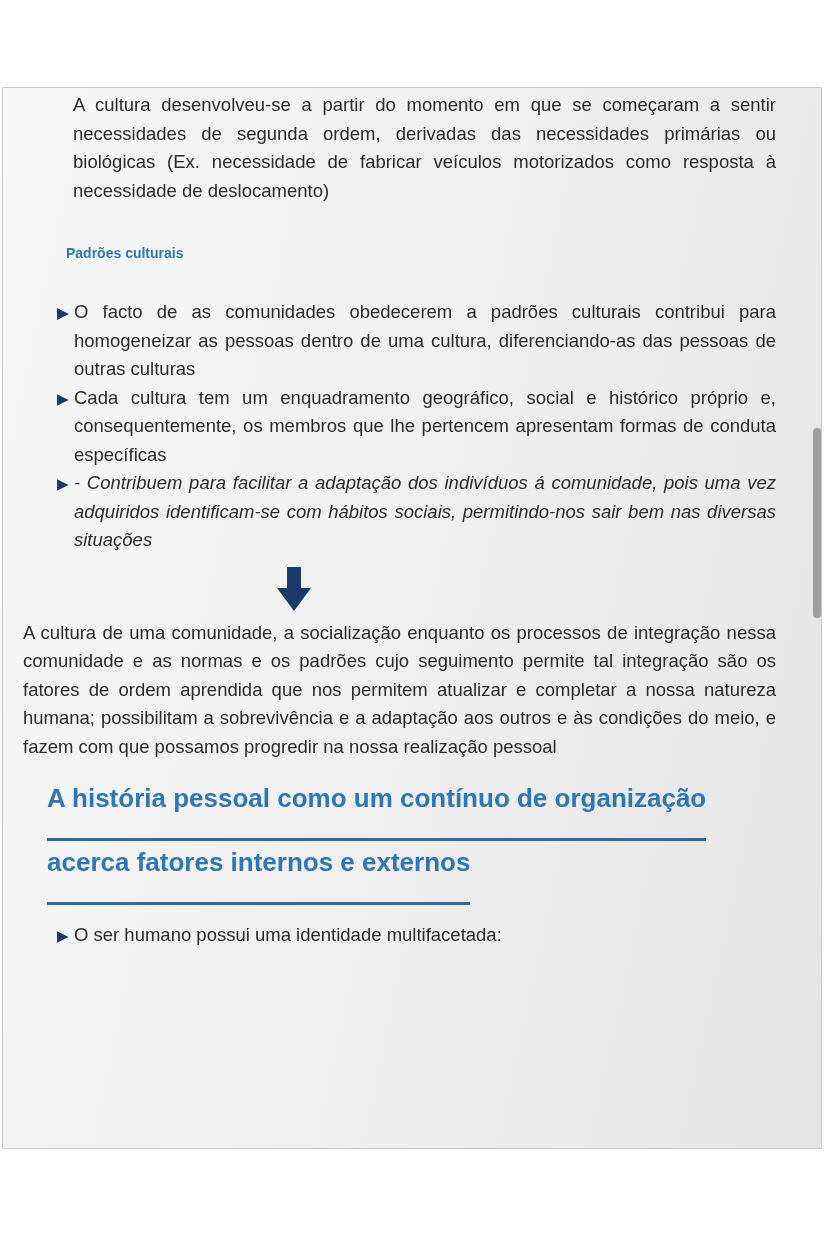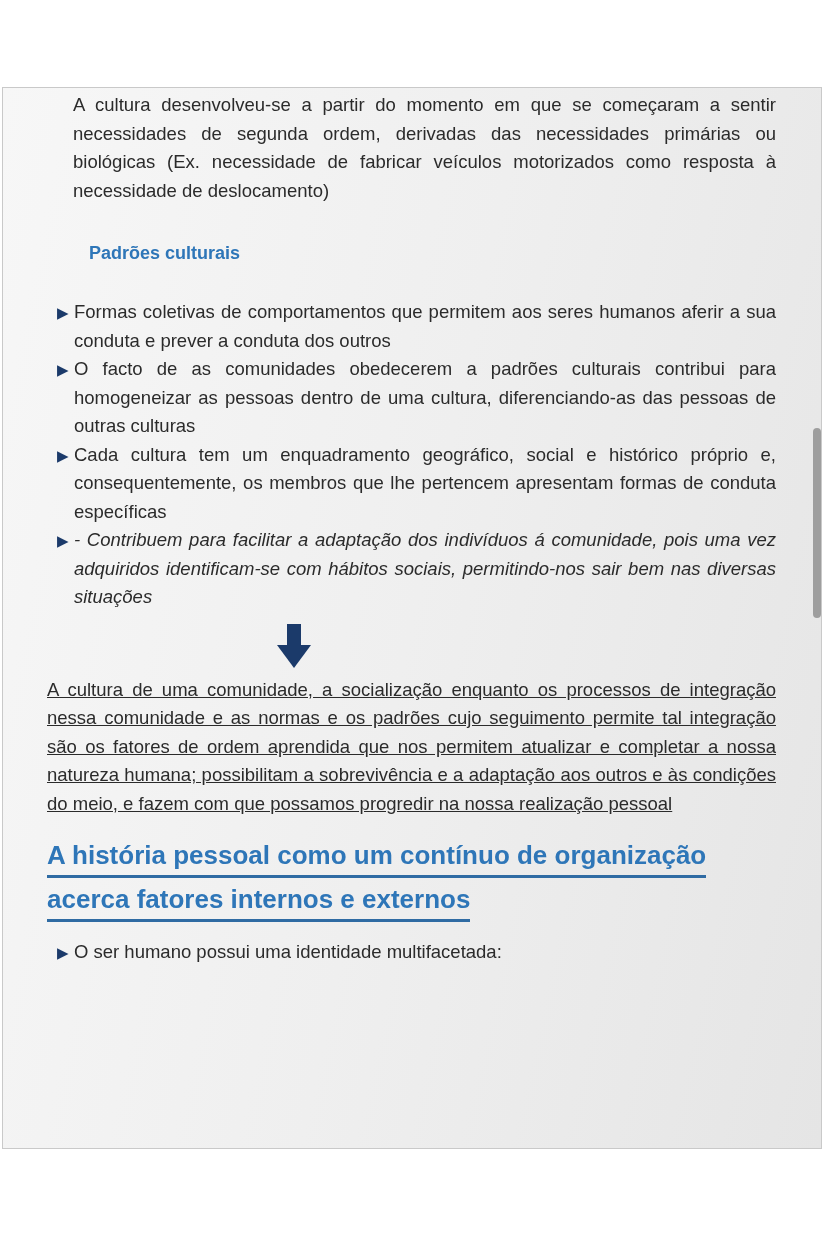--- a/index.html
+++ b/index.html
@@ -20,22 +20,22 @@
     background:linear-gradient(102deg,#f7f7f7 0%,#efefef 50%,#e5e5e5 100%);
     color:#2b2b2b;
     font-size:18.5px;
   }
   .para{
     text-align:justify;
     line-height:28.5px;
   }
   .p1{margin:3px 45px 0 70px;}
   .h1{
-    margin:33px 45px 0 86px;
-    font-size:18px;
+    margin:33px 45px 0 63px;
+    font-size:14px;
     font-weight:bold;
     color:#2E76B8;
     line-height:30px;
   }
   .bullets{
     margin:30px 45px 0 55px;
   }
   .bullet{
     position:relative;
     padding-left:16px;
@@ -72,32 +72,32 @@
     background:#1B3A6A;
   }
   .arrow-down .head{
     position:absolute;
     left:0; top:21px;
     width:0; height:0;
     border-left:17px solid transparent;
     border-right:17px solid transparent;
     border-top:23px solid #1B3A6A;
   }
-  .p2{margin:6px 45px 0 44px;text-decoration:underline;}
+  .p2{margin:6px 45px 0 20px;}
   .h2{
     margin:18px 45px 0 44px;
     font-size:26px;
     font-weight:bold;
     color:#2E76B8;
     line-height:39px;
   }
   .h2-line{
     display:table;
     border-bottom:3px solid #2f6ba3;
-    padding-bottom:0;
+    padding-bottom:20px;
     margin-bottom:2px;
     white-space:nowrap;
   }
   .bullet5-wrap{
     margin:16px 45px 0 55px;
   }
   .scrollbar-thumb{
     position:absolute;
     left:813px; top:428px;
     width:8px; height:190px;
@@ -111,21 +111,20 @@
 <div class="doc-page">
 
   <p class="para p1">A cultura desenvolveu-se a partir do momento em que se começaram a sentir necessidades de segunda ordem, derivadas das necessidades primárias ou biológicas (Ex. necessidade de fabricar veículos motorizados como resposta à necessidade de deslocamento)</p>
 
   <div class="h1">Padrões culturais</div>
 
   <div class="bullets">
 
     <div class="bullet">
       <span class="marker">▶</span>
-      <span>Formas coletivas de comportamentos que permitem aos seres humanos aferir a sua conduta e prever a conduta dos outros</span>
     </div>
 
     <div class="bullet">
       <span class="marker">▶</span>
       <span>O facto de as comunidades obedecerem a padrões culturais contribui para homogeneizar as pessoas dentro de uma cultura, diferenciando-as das pessoas de outras culturas</span>
     </div>
 
     <div class="bullet">
       <span class="marker">▶</span>
       <span>Cada cultura tem um enquadramento geográfico, social e histórico próprio e, consequentemente, os membros que lhe pertencem apresentam formas de conduta específicas</span>

